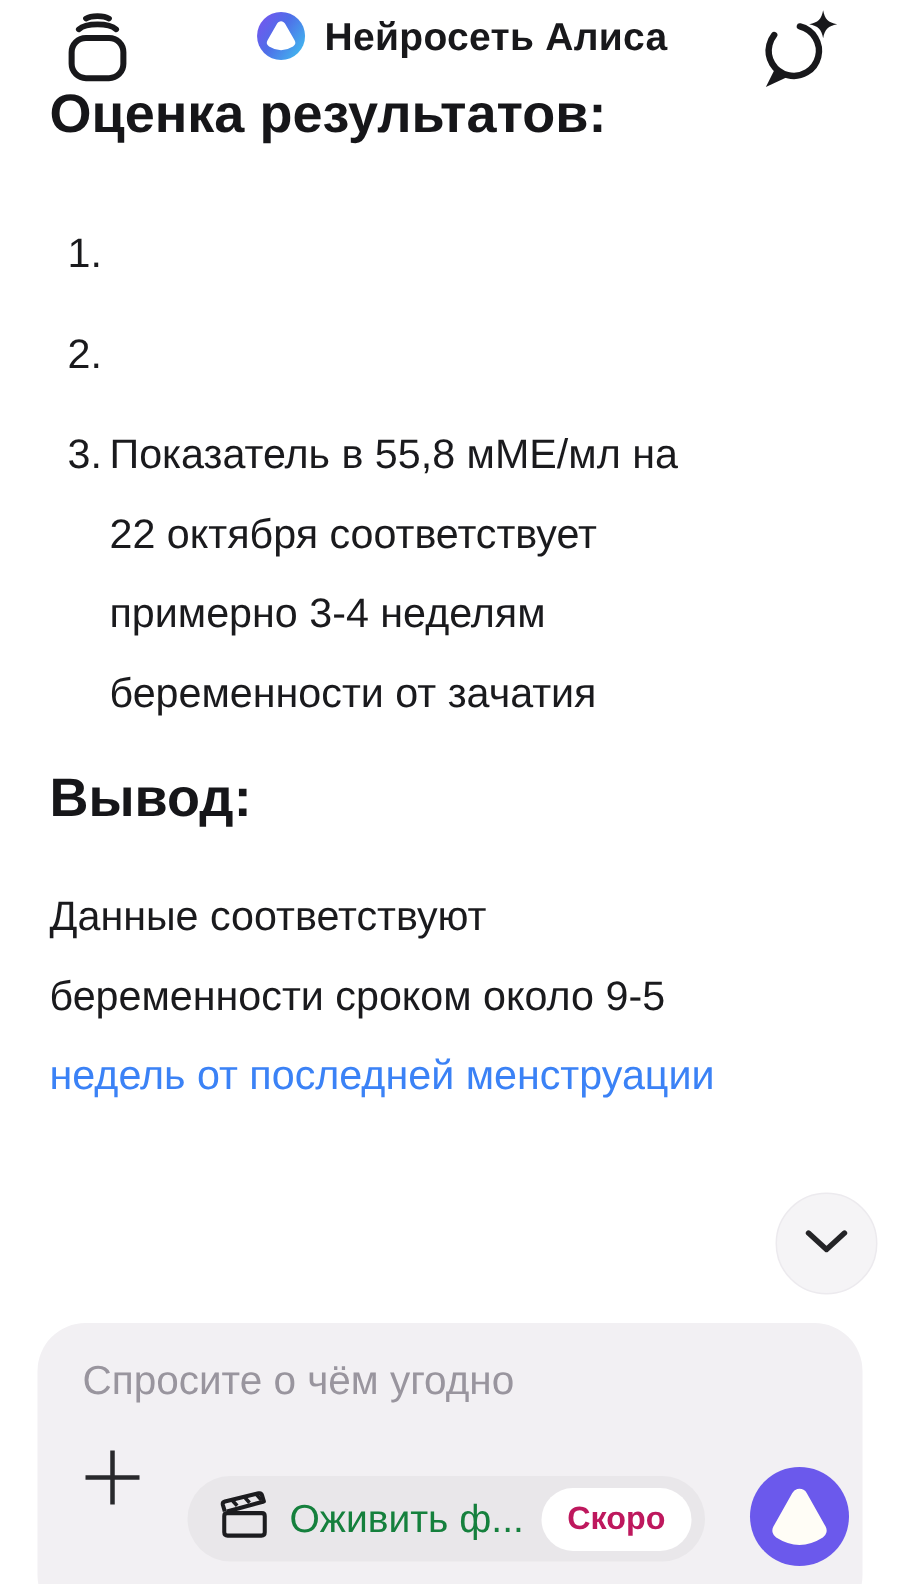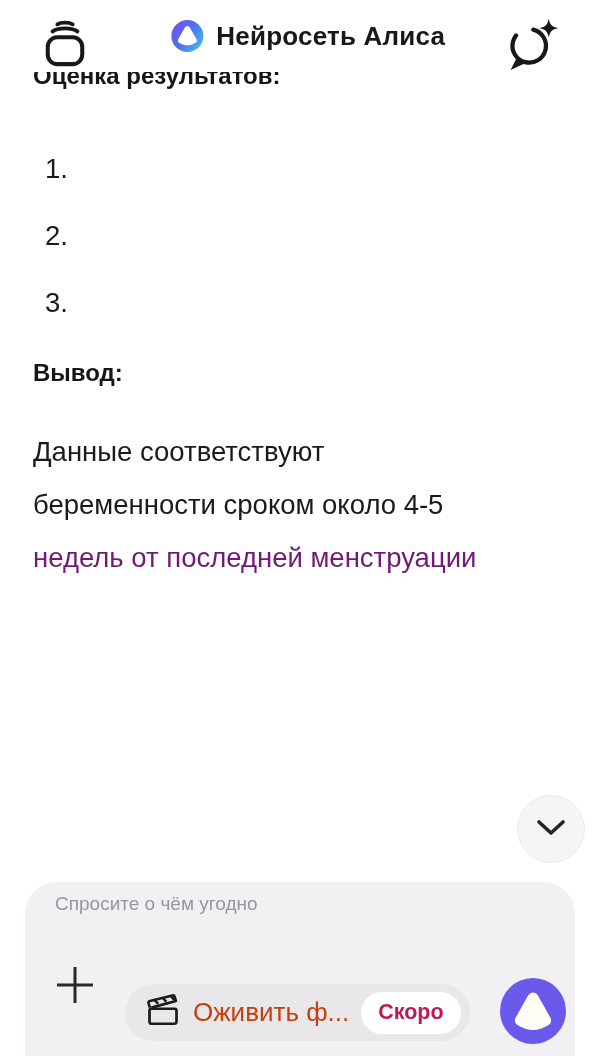--- a/index.html
+++ b/index.html
@@ -7,21 +7,21 @@
   body {
     position: relative;
     background: #ffffff;
     font-family: "Liberation Sans", sans-serif;
     color: #1a1a1d;
   }
 
   
   .header {
     position: absolute;
-    top: 16px; left: 0; right: 0;
+    top: 4px; left: 0; right: 0;
     height: 56px;
     display: flex;
     align-items: center;
     justify-content: space-between;
     padding: 2px 40px 0 42px;
     background: #fff;
     z-index: 5;
   }
   .icon-btn {
     width: 54px; height: 50px;
@@ -43,37 +43,37 @@
   .title-text {
     font-size: 26px; font-weight: 700; letter-spacing: 0.2px; color: #18181b;
     white-space: nowrap;
   }
 
   
   .content {
     position: absolute; top: 56px; left: 33px; right: 33px;
   }
   .msg-heading {
-    font-size: 24px; font-weight: 700; line-height: 36px; color: #161619;
+    font-size: 36px; font-weight: 700; line-height: 36px; color: #161619;
   }
   .h1 { margin-top: 2px; margin-bottom: 48px; }
   .num-list { list-style: none; }
   .li {
     display: flex;
     margin-bottom: 14px;
     font-size: 27.5px; line-height: 53px;
   }
   .num { width: 40px; flex: 0 0 auto; padding-left: 12px; }
   .li-text { white-space: pre-line; }
   .h2 { margin-top: 26px; margin-bottom: 34px; }
   .conclusion {
     font-size: 27.5px; line-height: 53px; white-space: pre-line;
   }
   .conclusion-faded {
-    font-size: 27.5px; line-height: 53px; color: #701a75; white-space: nowrap;
+    font-size: 27.5px; line-height: 53px; color: #3b82f6; white-space: nowrap;
   }
 
   
   .scroll-btn {
     position: absolute;
     left: 517px; top: 795px;
     width: 68px; height: 68px;
     border-radius: 50%;
     background: #f5f4f6;
     border: 1px solid #eceaee;
@@ -85,44 +85,44 @@
   
   .composer {
     position: absolute;
     left: 25px; top: 882px;
     width: 550px; height: 200px;
     background: #f2f0f3;
     border-radius: 32px;
     z-index: 10;
   }
   .composer-input {
-    position: absolute; left: 30px; top: 0; right: 30px;
+    position: absolute; left: 30px; top: 16px; right: 30px;
     height: 44px;
     border: none; background: transparent; outline: none;
     font-family: "Liberation Sans", sans-serif;
-    font-size: 19px; color: #0369a1;
+    font-size: 27px; color: #0369a1;
   }
   .composer-input::placeholder { color: #99959e; opacity: 1; }
   .plus-btn {
     position: absolute; left: 22px; top: 76px;
     width: 56px; height: 56px;
     background: none; border: none; cursor: pointer;
     display: flex; align-items: center; justify-content: center;
   }
   .chip {
     position: absolute; left: 100px; top: 102px;
     height: 57px;
     display: flex; align-items: center;
     gap: 12px;
     background: #e9e7ea;
     border: none; cursor: pointer;
     border-radius: 29px;
     padding: 0 9px 0 20px;
   }
-  .chip-label { font-size: 26px; color: #c2410c; white-space: nowrap; }
+  .chip-label { font-size: 26px; color: #15803d; white-space: nowrap; }
   .chip-badge {
     background: #ffffff;
     color: #be185d;
     font-size: 21.5px; font-weight: 700;
     border-radius: 21px;
     padding: 8px 17px 9px;
     white-space: nowrap;
   }
   .alice-fab {
     position: absolute; left: 475px; top: 96px;
@@ -174,27 +174,31 @@
       <li class="li">
         <span class="num">1.</span>
       </li>
 
       <li class="li">
         <span class="num">2.</span>
       </li>
 
       <li class="li">
         <span class="num">3.</span>
+        <span class="li-text">Показатель в 55,8 мМЕ/мл на
+22 октября соответствует
+примерно 3-4 неделям
+беременности от зачатия</span>
       </li>
     </ol>
 
   <div class="msg-heading h2">Вывод:</div>
 
   <div class="conclusion">Данные соответствуют
-беременности сроком около 4-5</div>
+беременности сроком около 9-5</div>
   <div class="conclusion-faded">недель от последней менструации</div>
 </div>
 
 <button class="scroll-btn">
   <span>
     <svg width="30" height="18" viewBox="0 0 30 18" fill="none">
       <path d="M3 3 L15 14 L27 3" stroke="#242427" stroke-width="3.6" stroke-linecap="round" stroke-linejoin="round"></path>
     </svg>
   </span>
 </button>

